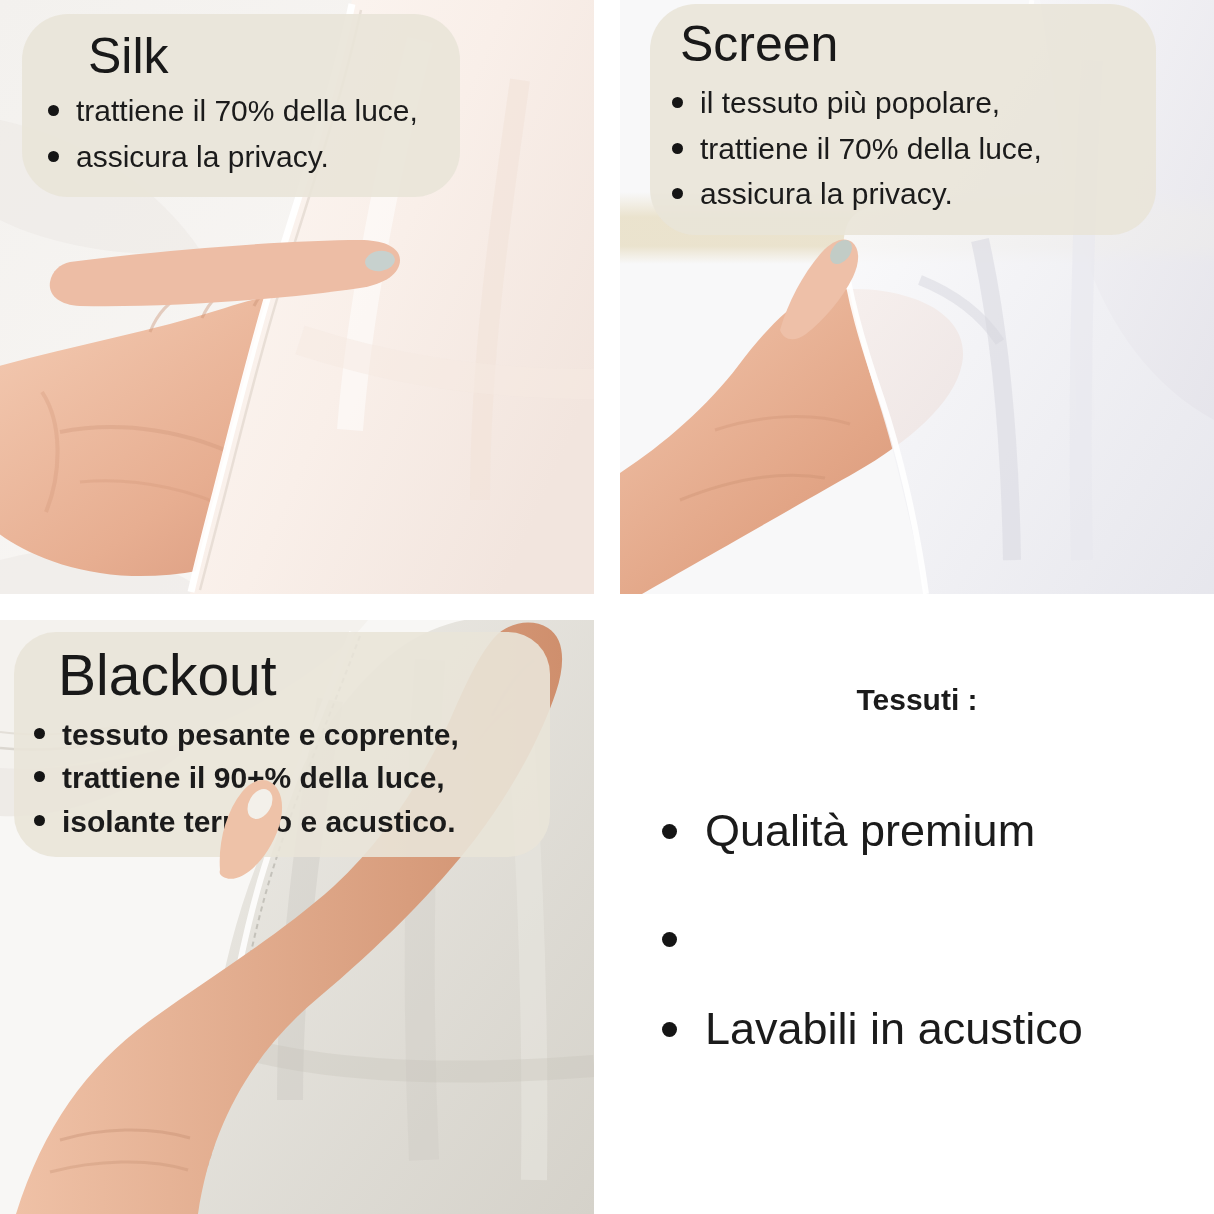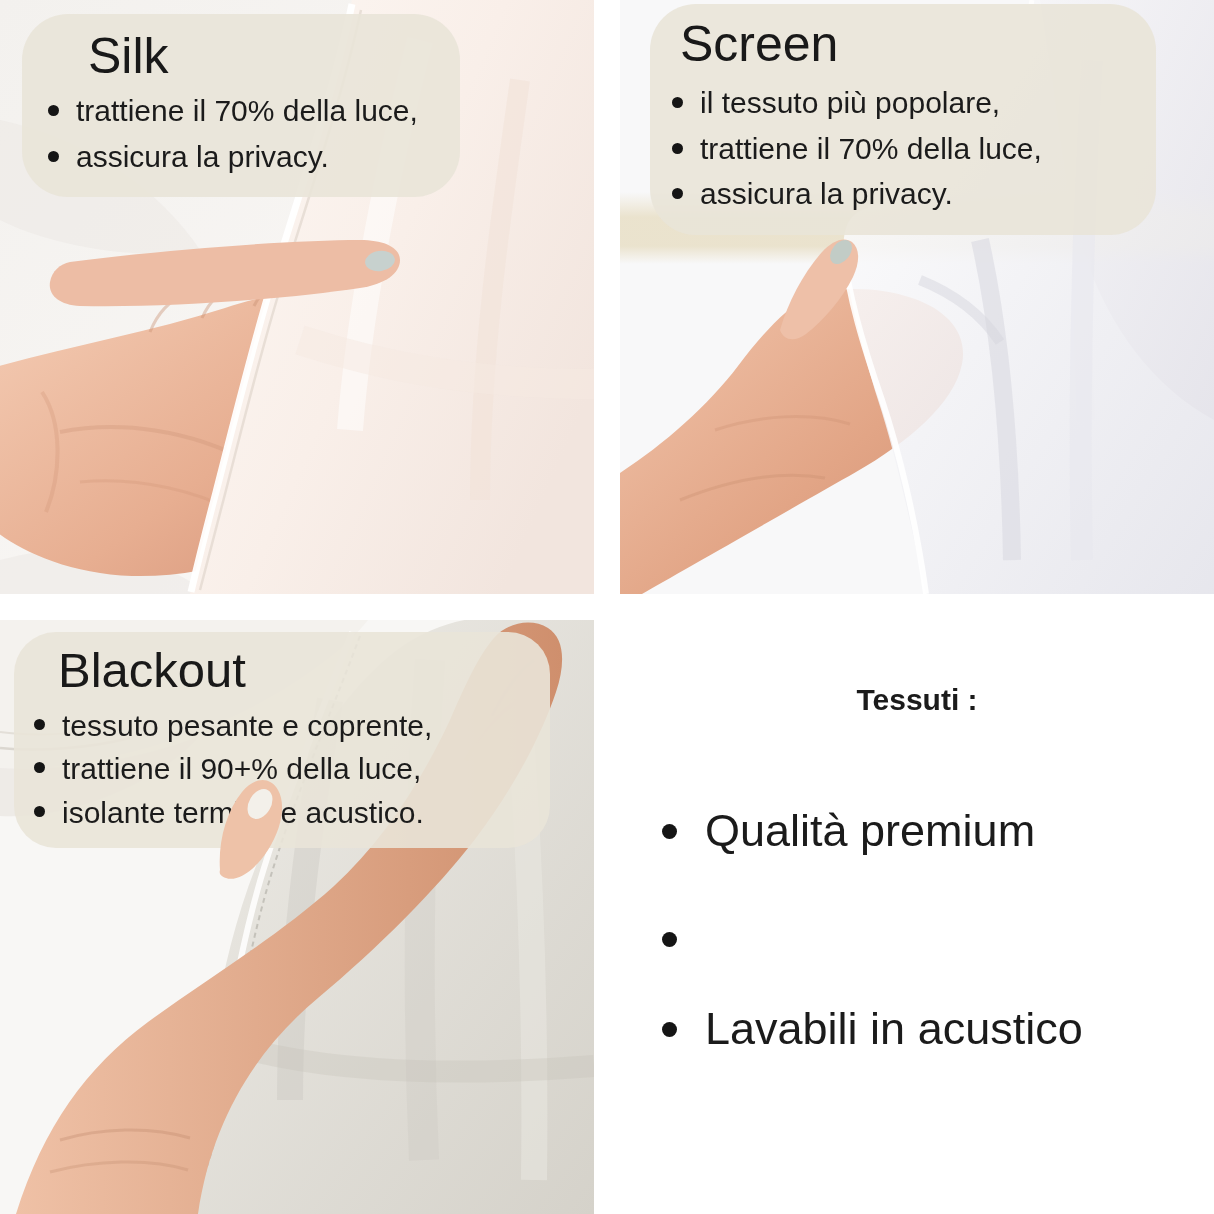--- a/index.html
+++ b/index.html
@@ -67,22 +67,22 @@
     border-radius: 46px;
     padding: 12px 22px 18px 22px;
   }
   .card-screen h2 { margin-left: 8px; margin-bottom: 8px; }
 
   .card-blackout {
     left: 14px; top: 12px; width: 496px;
     border-radius: 42px;
     padding: 12px 20px 14px 20px;
   }
-  .card-blackout h2 { font-size: 49px; line-height: 1.1; margin-left: 24px; margin-bottom: 6px; }
-  .card-blackout li { line-height: 1.45; }
+  .card-blackout h2 { font-size: 57px; line-height: 1.1; margin-left: 24px; margin-bottom: 6px; }
+  .card-blackout li { line-height: 1.45; font-weight: bold; }
   .card-blackout .dot { margin-top: 15px; }
 
   
   .summary { background: #ffffff; }
   .summary-title {
     margin: 17px;
     padding-top: 46px;
     text-align: center;
     font-size: 30px;
     font-weight: 700;

